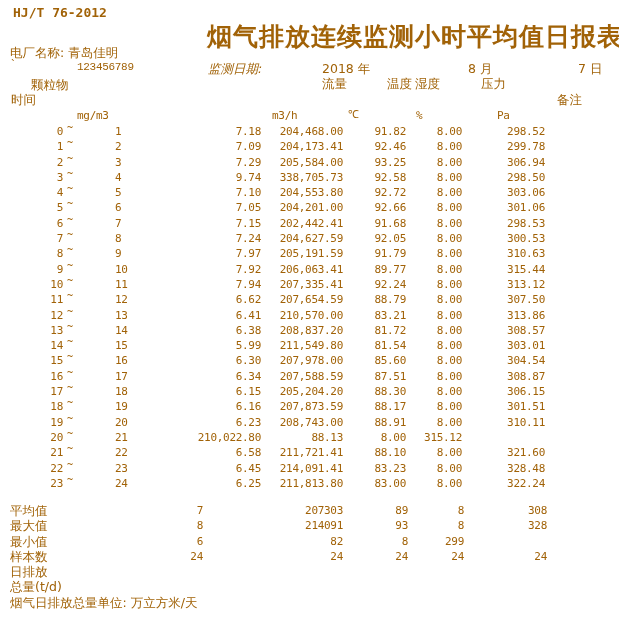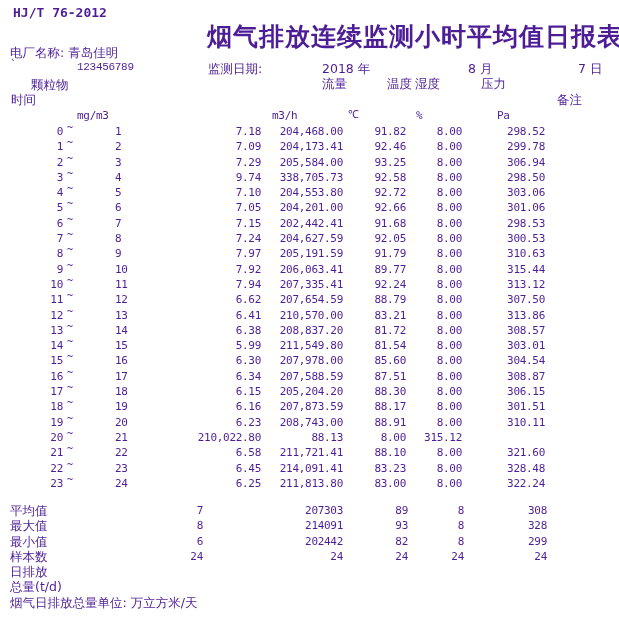--- a/index.html
+++ b/index.html
@@ -1,20 +1,20 @@
 <!DOCTYPE html>
 <html><head>
 <meta charset="utf-8">
 <style>
   html,body{margin:0;padding:0;background:#e8e8e8;}
   .page{
     position:relative;
     width:619px;height:617px;
     background:#ffffff;
-    color:#4c1d95;
+    color:#a16207;
     font-family:"DejaVu Sans","Liberation Sans",sans-serif;
     overflow:hidden;
   }
   .abs{position:absolute;white-space:nowrap;}
   .mono{font-family:"DejaVu Sans Mono","Liberation Mono",monospace;}
   .std{font-size:13px;font-weight:bold;letter-spacing:0px;}
   .title{font-size:25px;font-weight:bold;letter-spacing:1px;}
   .cjk{font-size:12.5px;}
   .num{font-size:11px;font-family:"DejaVu Sans Mono","Liberation Mono",monospace;letter-spacing:-0.3px;}
   
@@ -51,21 +51,21 @@
   <div class="abs std mono" style="left:13px;top:5px;">HJ/T 76-2012</div>
 
   <div class="abs title" style="left:207px;top:20px;">烟气排放连续监测小时平均值日报表</div>
 
   <div class="abs cjk" style="left:10px;top:45px;">电厂名称: 青岛佳明</div>
   <div class="abs num" style="left:10px;top:58px;">`</div>
   <div class="abs num" style="left:77px;top:61px;font-family:Liberation Mono, monospace;">123456789</div>
   <div class="abs cjk" style="left:31px;top:77px;">颗粒物</div>
   <div class="abs cjk" style="left:11px;top:92px;">时间</div>
 
-  <div class="abs cjk" style="left:208px;top:61px;">监测日期:</div>
+  <div class="abs cjk" style="left:208px;top:61px;font-style:italic;">监测日期:</div>
   <div class="abs cjk" style="left:322px;top:61px;">2018 年</div>
   <div class="abs cjk" style="left:468px;top:61px;">8 月</div>
   <div class="abs cjk" style="left:578px;top:61px;">7 日</div>
 
   <div class="abs cjk" style="left:322px;top:76px;text-align:center;">流量</div>
   <div class="abs cjk" style="left:387px;top:76px;">温度</div>
   <div class="abs cjk" style="left:415px;top:76px;">湿度</div>
   <div class="abs cjk" style="left:481px;top:76px;">压力</div>
   <div class="abs cjk" style="left:557px;top:92px;">备注</div>
 
@@ -356,21 +356,20 @@
         <span class="sv">8</span>
         <span class="sv">214091</span>
         <span class="sv">93</span>
         <span class="sv">8</span>
         <span class="sv">328</span>
         <span class="sv"></span>
       </div>
       <div class="srow">
         <span class="slabel">最小值</span>
         <span class="sv">6</span>
-        <span class="sv">202442</span>
         <span class="sv">82</span>
         <span class="sv">8</span>
         <span class="sv">299</span>
         <span class="sv"></span>
       </div>
       <div class="srow">
         <span class="slabel">样本数</span>
         <span class="sv">24</span>
         <span class="sv">24</span>
         <span class="sv">24</span>

